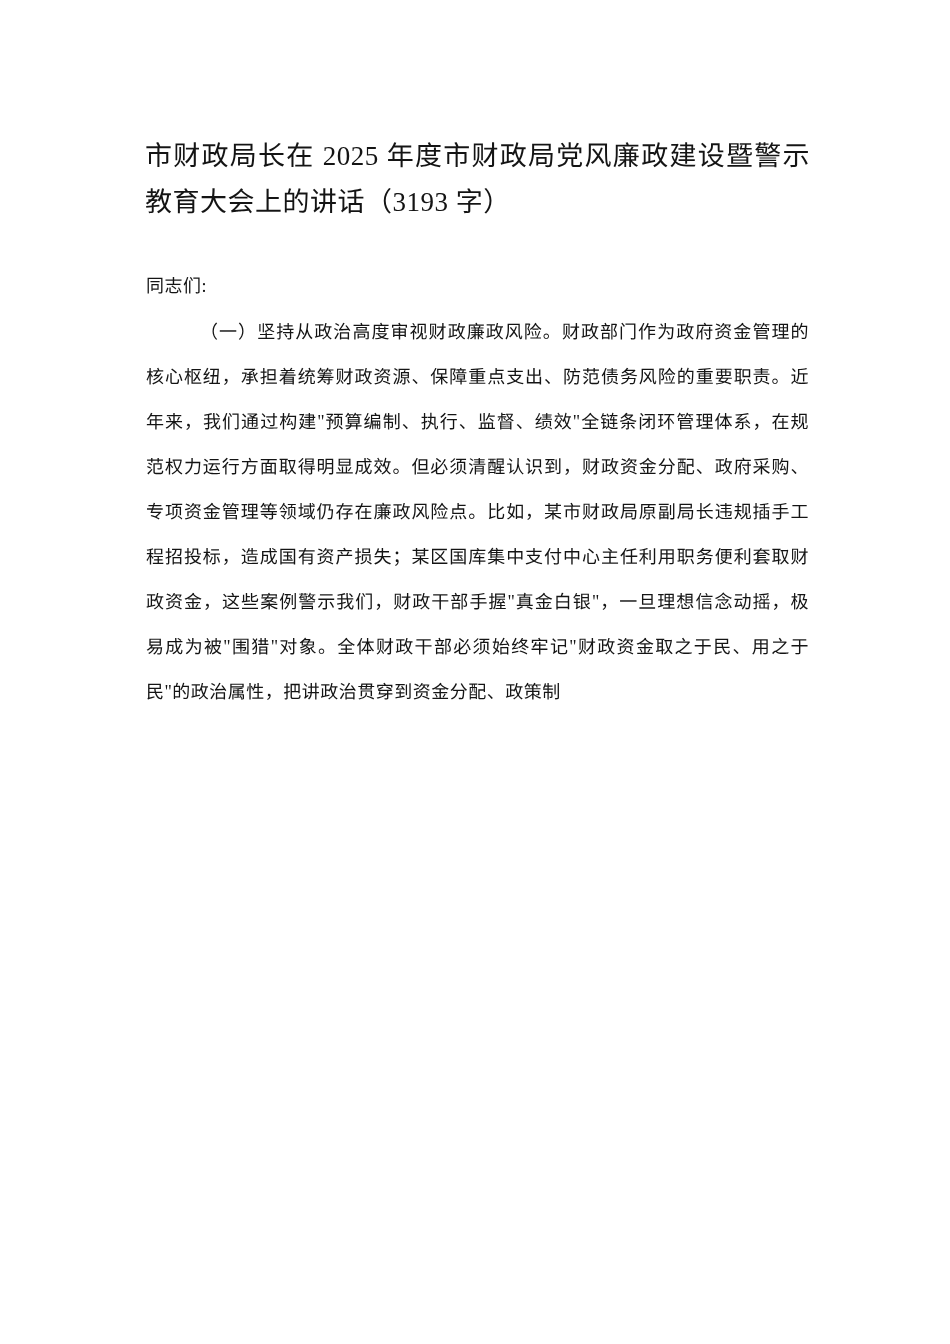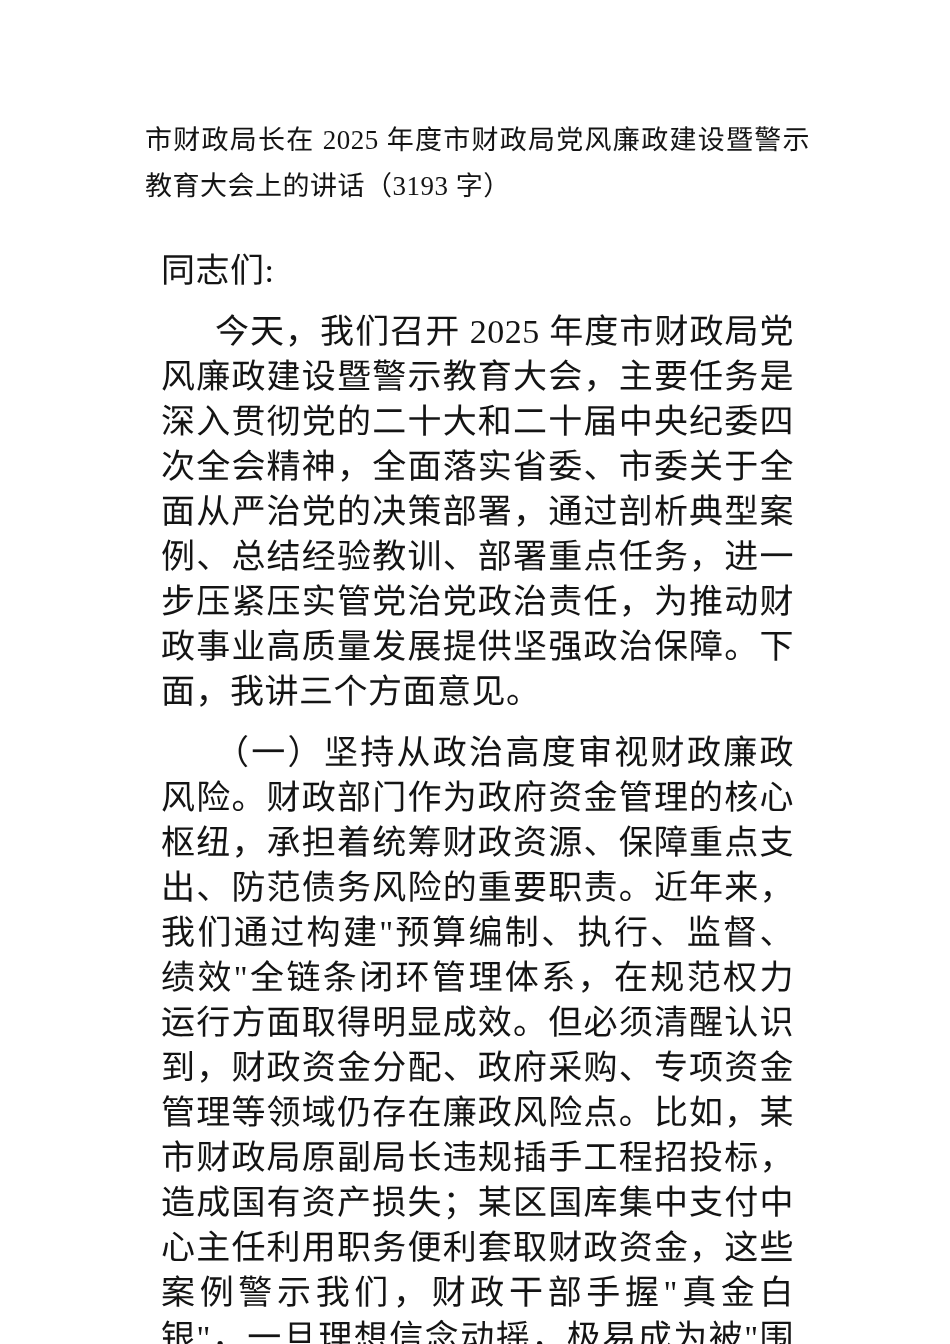--- a/index.html
+++ b/index.html
@@ -16,31 +16,31 @@
     font-family: "Liberation Serif", "DejaVu Serif", serif;
     color: #141414;
   }
   .doc {
     position: absolute;
     left: 145px;
     top: 117px;
     width: 665px;
   }
   .title {
-    margin: 0 0 39px 0;
+    margin: 16px 0 39px 0;
     font-size: 27px;
     font-weight: normal;
     line-height: 46px;
     text-align: justify;
     text-justify: inter-ideograph;
     letter-spacing: 0.5px;
   }
   .para {
-    margin: 16px;
-    font-size: 34px;
+    margin: 1px;
+    font-size: 18px;
     font-weight: normal;
     line-height: 45px;
     text-align: justify;
     text-justify: inter-ideograph;
     text-indent: 54px;
     letter-spacing: 0.5px;
   }
   .salutation {
     text-indent: 0;
   }
@@ -50,18 +50,17 @@
 </style>
 </head>
 <body>
 
 <div class="page">
   <div class="doc">
     <h1 class="title">市财政局长在 2025 年度市财政局党风廉政建设暨警示教育大会上的讲话（3193 字）</h1>
 
     <p class="para salutation">同志们:</p>
 
-    <p class="para">今天，我们召开 2025 年度市财政局党风廉政建设暨警示教育大会，主要任务是深入贯彻党的二十大和二十届中央纪委四次全会精神，全面落实省委、市委关于全面从严治党的决策部署，通过剖析典型案例、总结经验教训、部署重点任务，进一步压紧压实管党治党政治责任，为推动财政事业高质量发展提供坚强政治保障。下面，我讲三个方面意见。</p>
 
 
     <p class="para">（一）坚持从政治高度审视财政廉政风险。财政部门作为政府资金管理的核心枢纽，承担着统筹财政资源、保障重点支出、防范债务风险的重要职责。近年来，我们通过构建"预算编制、执行、监督、绩效"全链条闭环管理体系，在规范权力运行方面取得明显成效。但必须清醒认识到，财政资金分配、政府采购、专项资金管理等领域仍存在廉政风险点。比如，某市财政局原副局长违规插手工程招投标，造成国有资产损失；某区国库集中支付中心主任利用职务便利套取财政资金，这些案例警示我们，财政干部手握"真金白银"，一旦理想信念动摇，极易成为被"围猎"对象。全体财政干部必须始终牢记"财政资金取之于民、用之于民"的政治属性，把讲政治贯穿到资金分配、政策制</p>
   </div>
 </div>
 
 </body></html>

